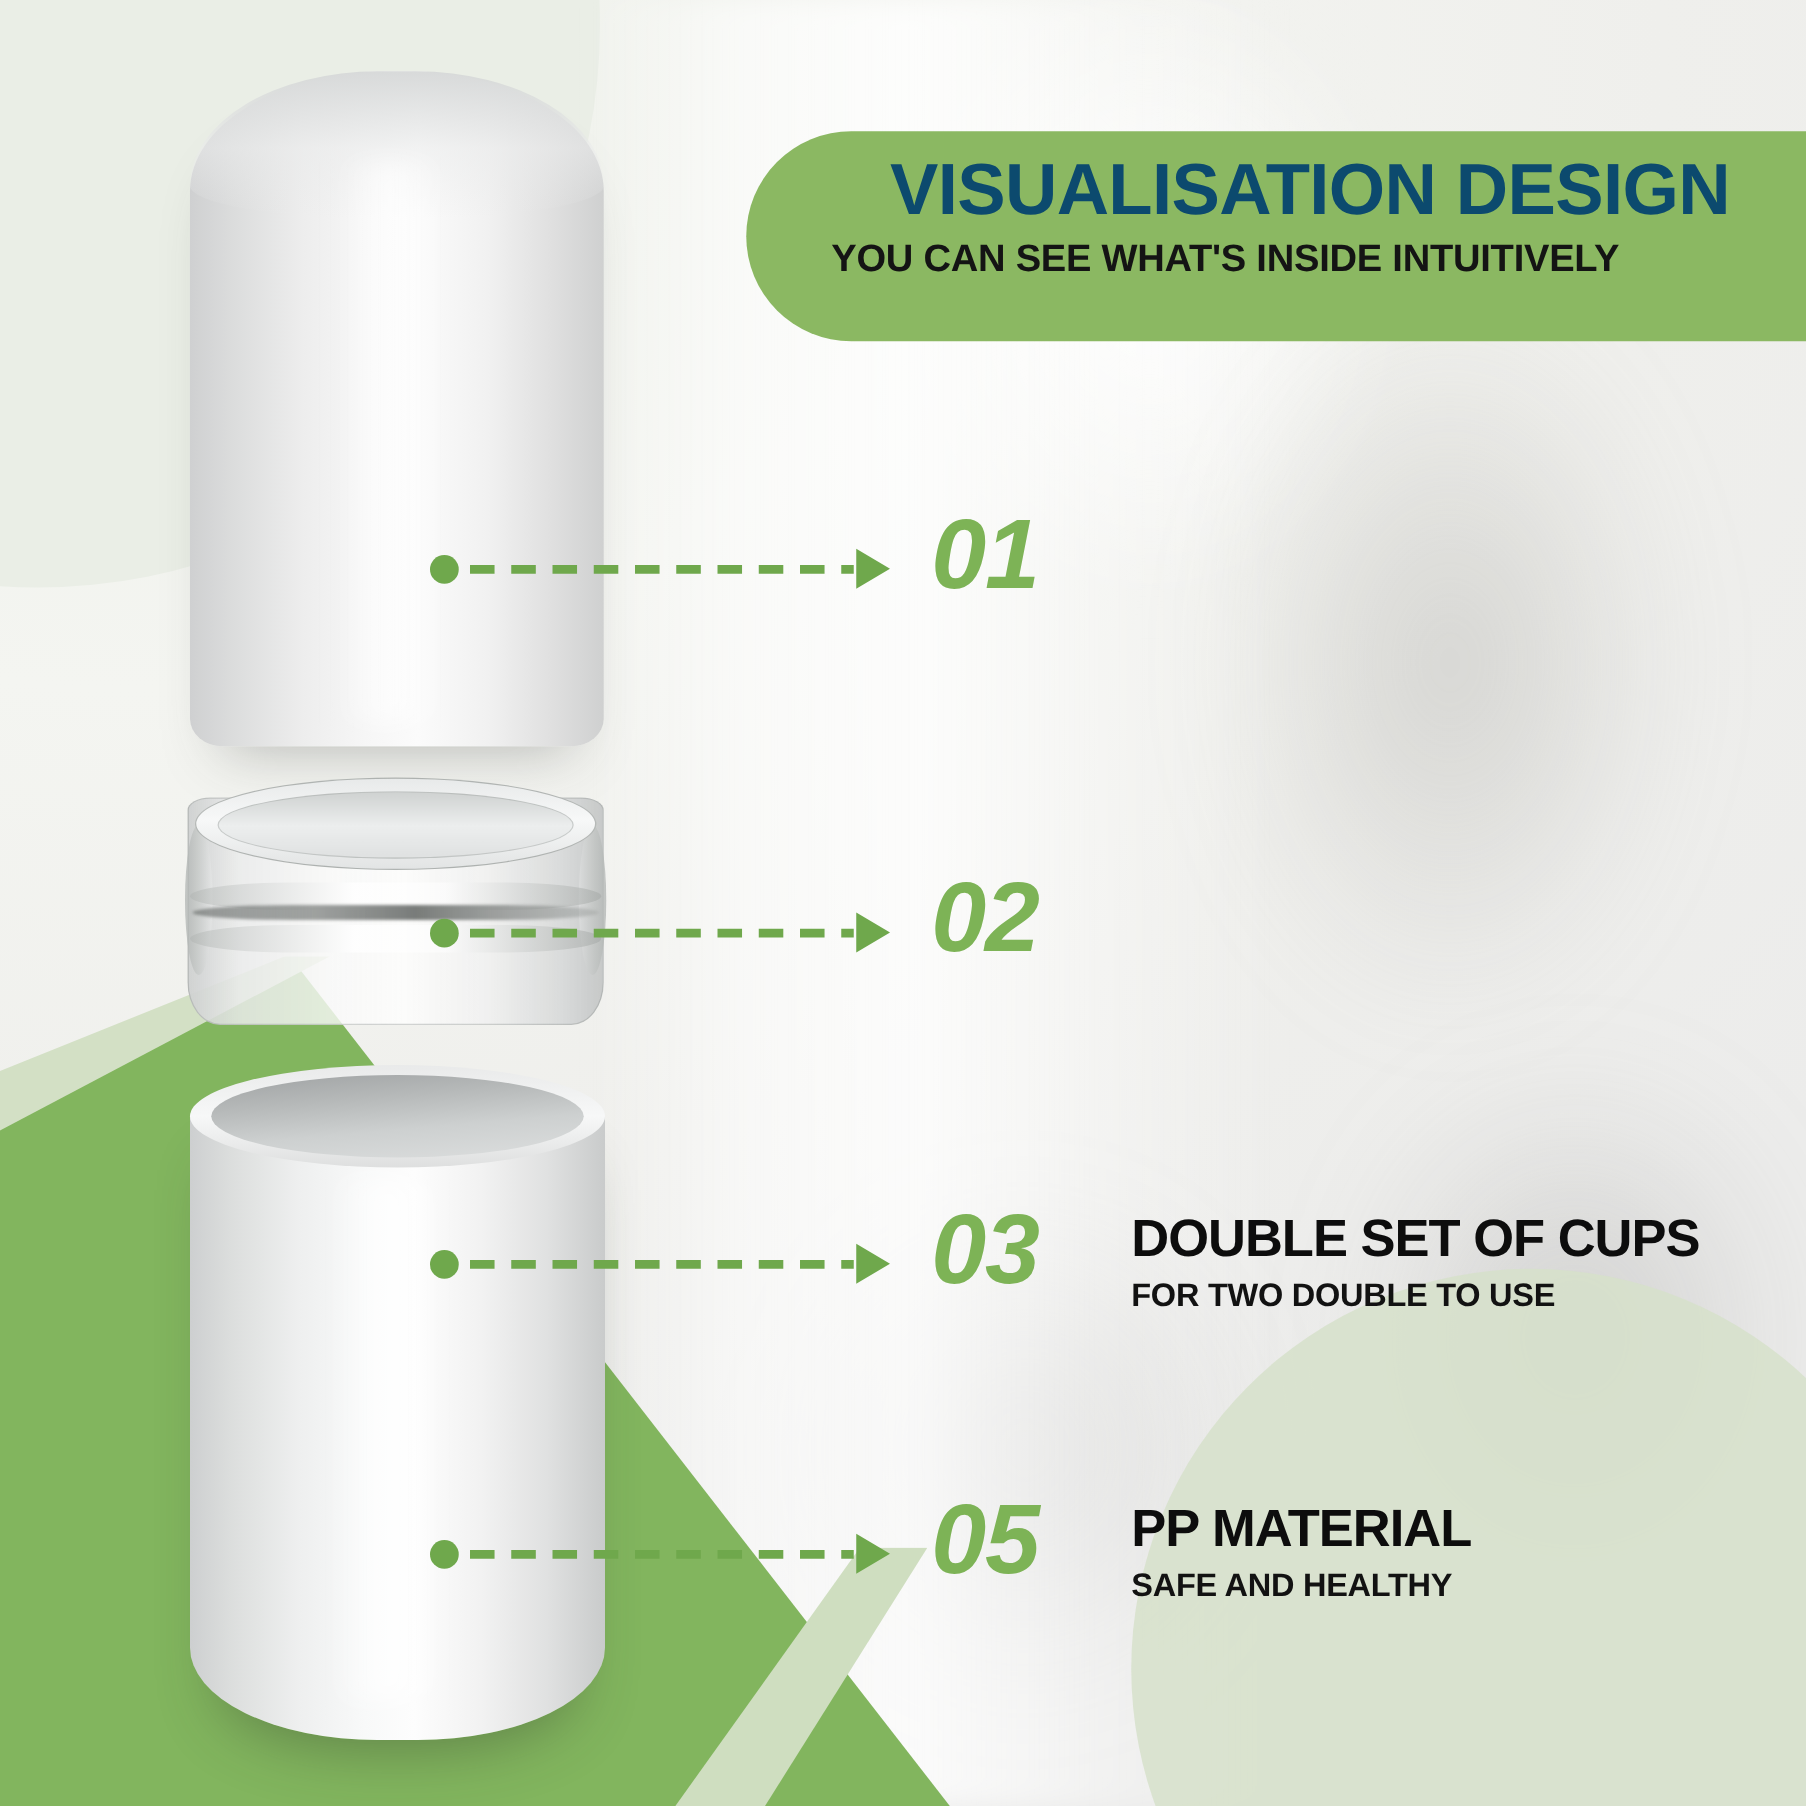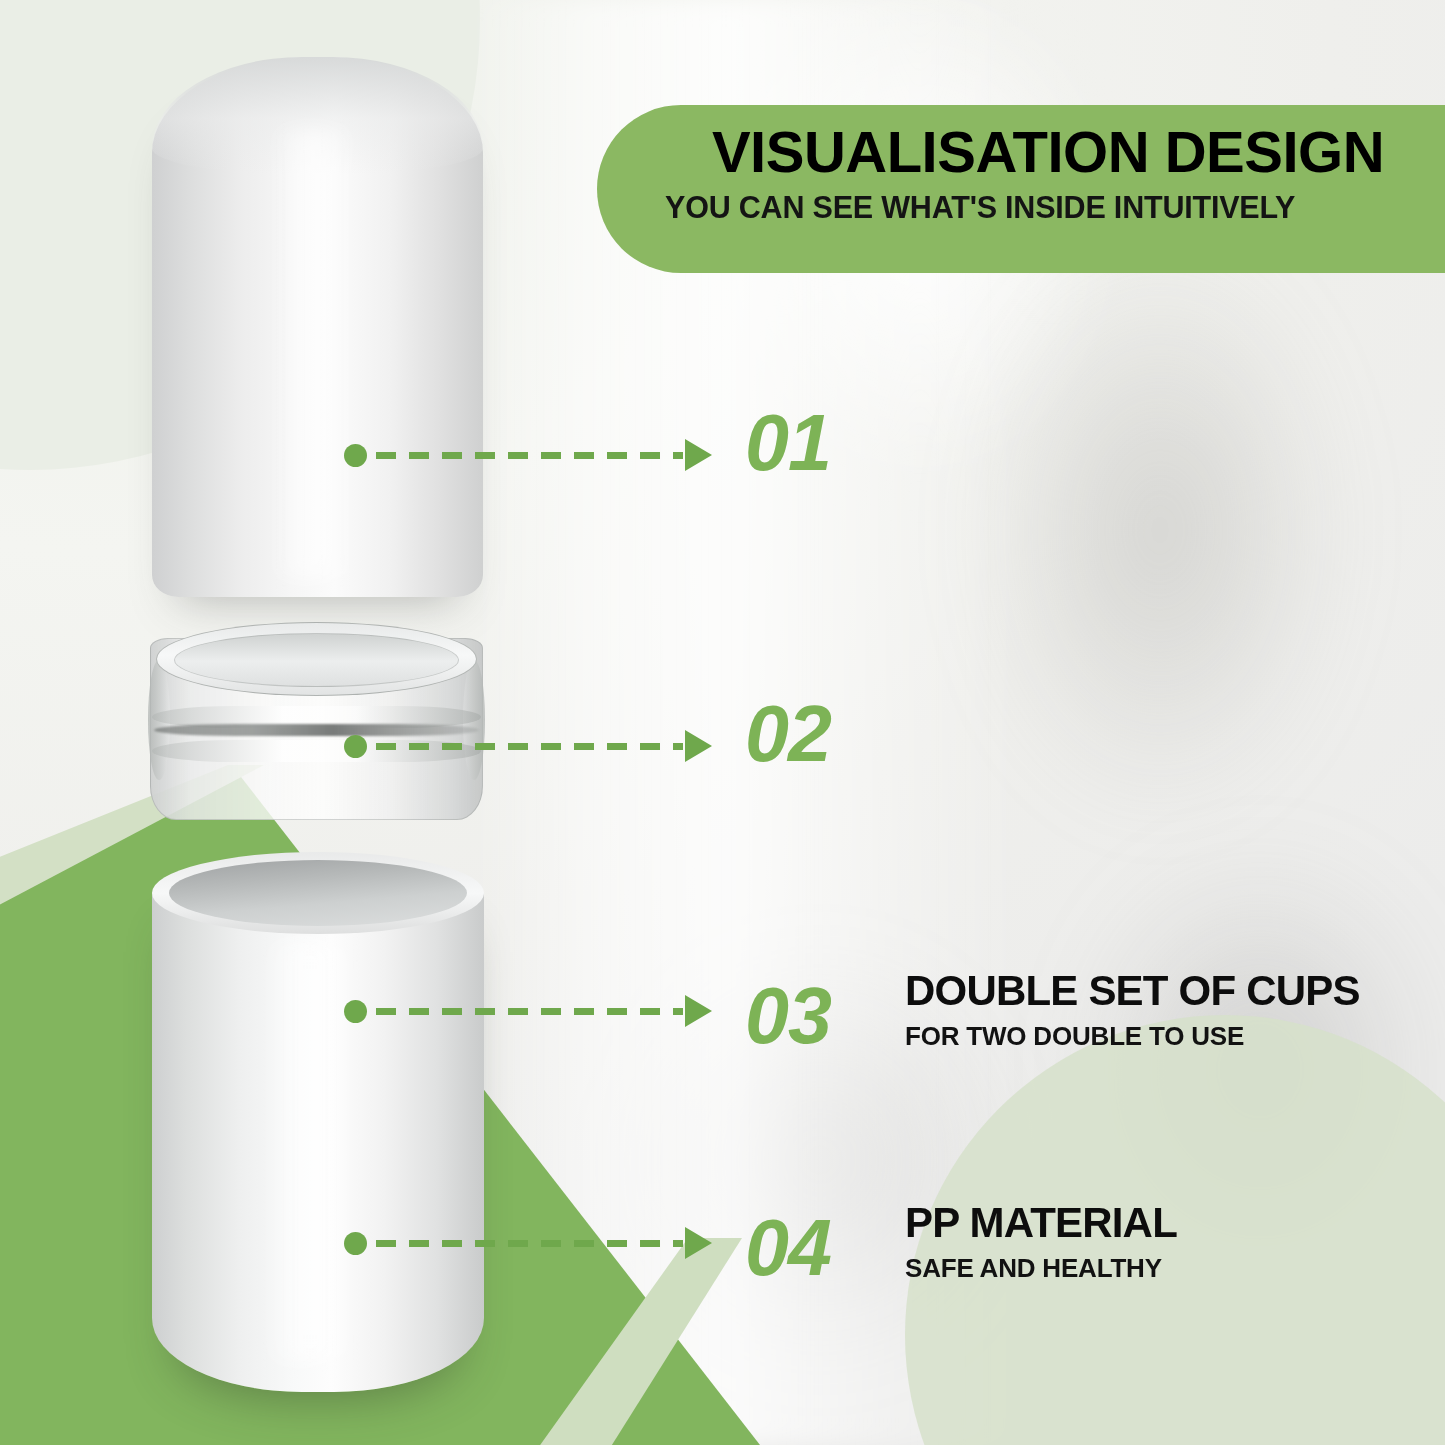--- a/index.html
+++ b/index.html
@@ -73,21 +73,21 @@
 
   
   .header-banner{
     position:absolute; left:597px; top:105px; width:860px; height:168px;
     background:#8bb862;
     border-radius:84px 0 0 84px;
     padding:16px 22px 0 50px;
     z-index:6;
   }
   .header-title{
-    font-size:58px; font-weight:bold; color:#000000;
+    font-size:58px; font-weight:bold; color:#0c4a6e;
     letter-spacing:-0.5px; line-height:1.06; text-align:center;
     white-space:nowrap; padding-left:14px;
   }
   .header-sub{
     font-size:30.5px; font-weight:bold; color:#141414;
     letter-spacing:-0.2px; line-height:1.1; text-align:left;
     white-space:nowrap; margin-top:9px; padding-left:18px;
   }
 
   
@@ -208,21 +208,21 @@
   }
   .conn-arrow{
     width:0; height:0; flex:none; margin-left:2px;
     border-left:27px solid #6fa84c;
     border-top:16px solid transparent;
     border-bottom:16px solid transparent;
   }
 
   
   .callout{
-    position:absolute; z-index:8; display:flex; align-items:flex-end;
+    position:absolute; z-index:8; display:flex; align-items:flex-start;
   }
   .callout-num{
     font-size:79px; font-weight:bold; font-style:italic;
     color:#7db356; line-height:.88; letter-spacing:-1px;
     width:160px; flex:none; margin-top:-6px;
   }
   .callout-text{ padding-top:0; }
   .callout-title{
     font-size:42px; font-weight:bold; color:#0d0d0d;
     letter-spacing:-0.8px; line-height:1.02; white-space:nowrap;
@@ -310,18 +310,18 @@
 
 <div class="callout" style="left:745px; top:970px;">
   <div class="callout-num">03</div>
   <div class="callout-text">
     <div class="callout-title">DOUBLE SET OF CUPS</div>
     <div class="callout-sub">FOR TWO DOUBLE TO USE</div>
   </div>
 </div>
 
 <div class="callout" style="left:745px; top:1202px;">
-  <div class="callout-num">04</div>
+  <div class="callout-num">05</div>
   <div class="callout-text">
     <div class="callout-title">PP MATERIAL</div>
     <div class="callout-sub">SAFE AND HEALTHY</div>
   </div>
 </div>
 
 </body></html>

